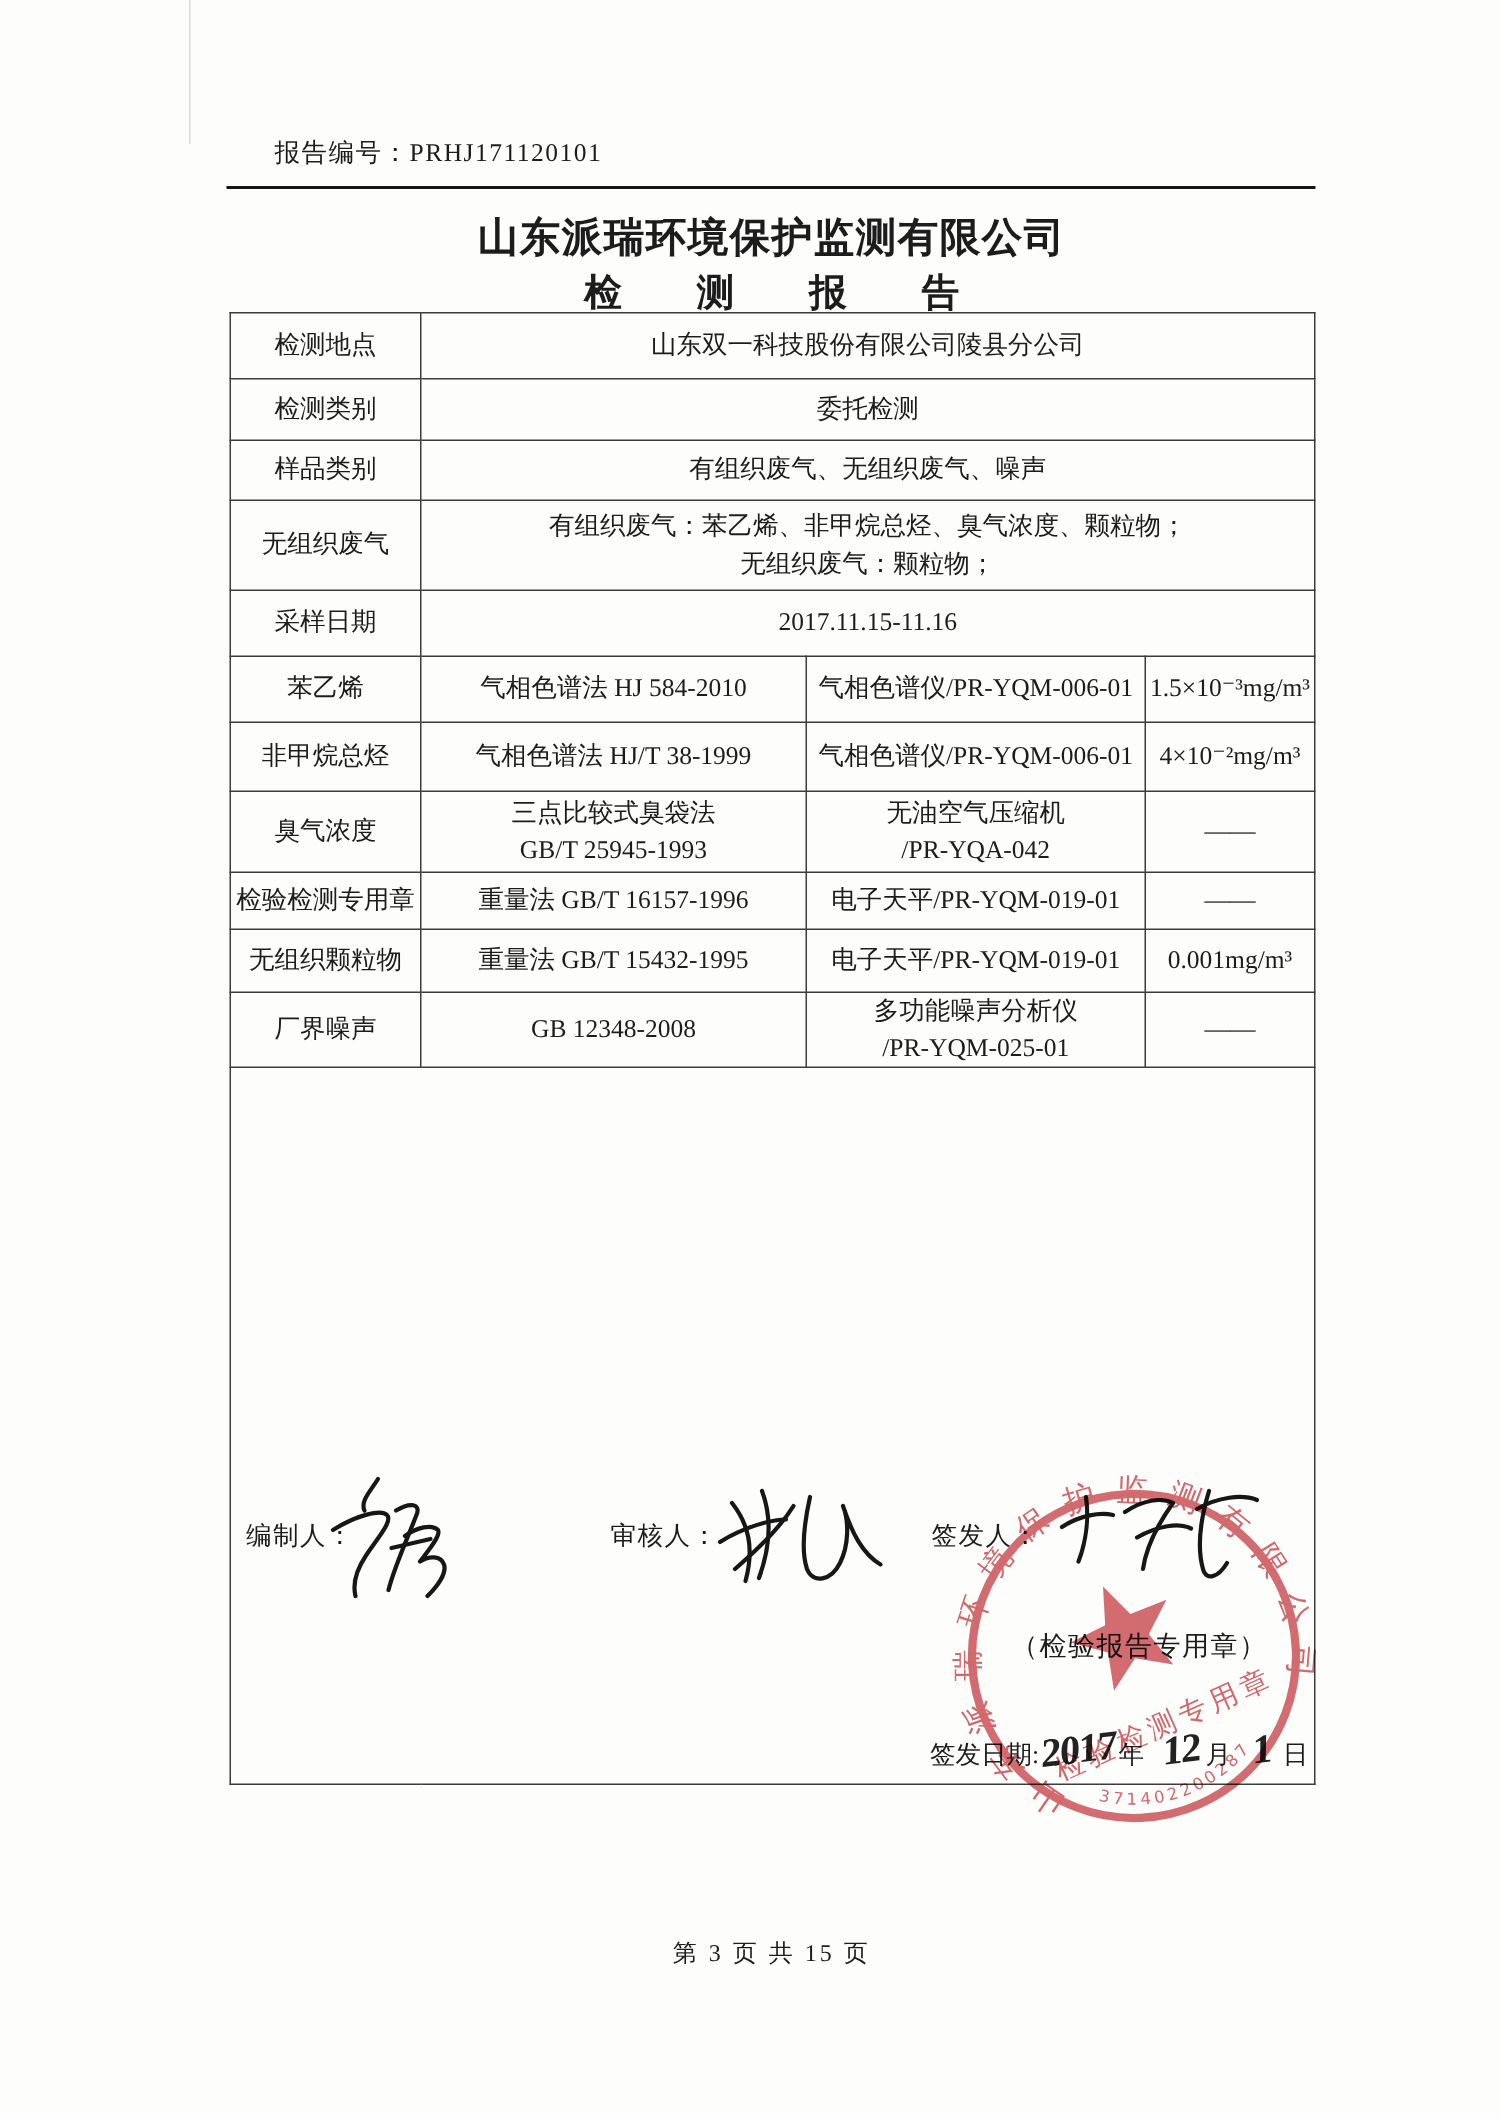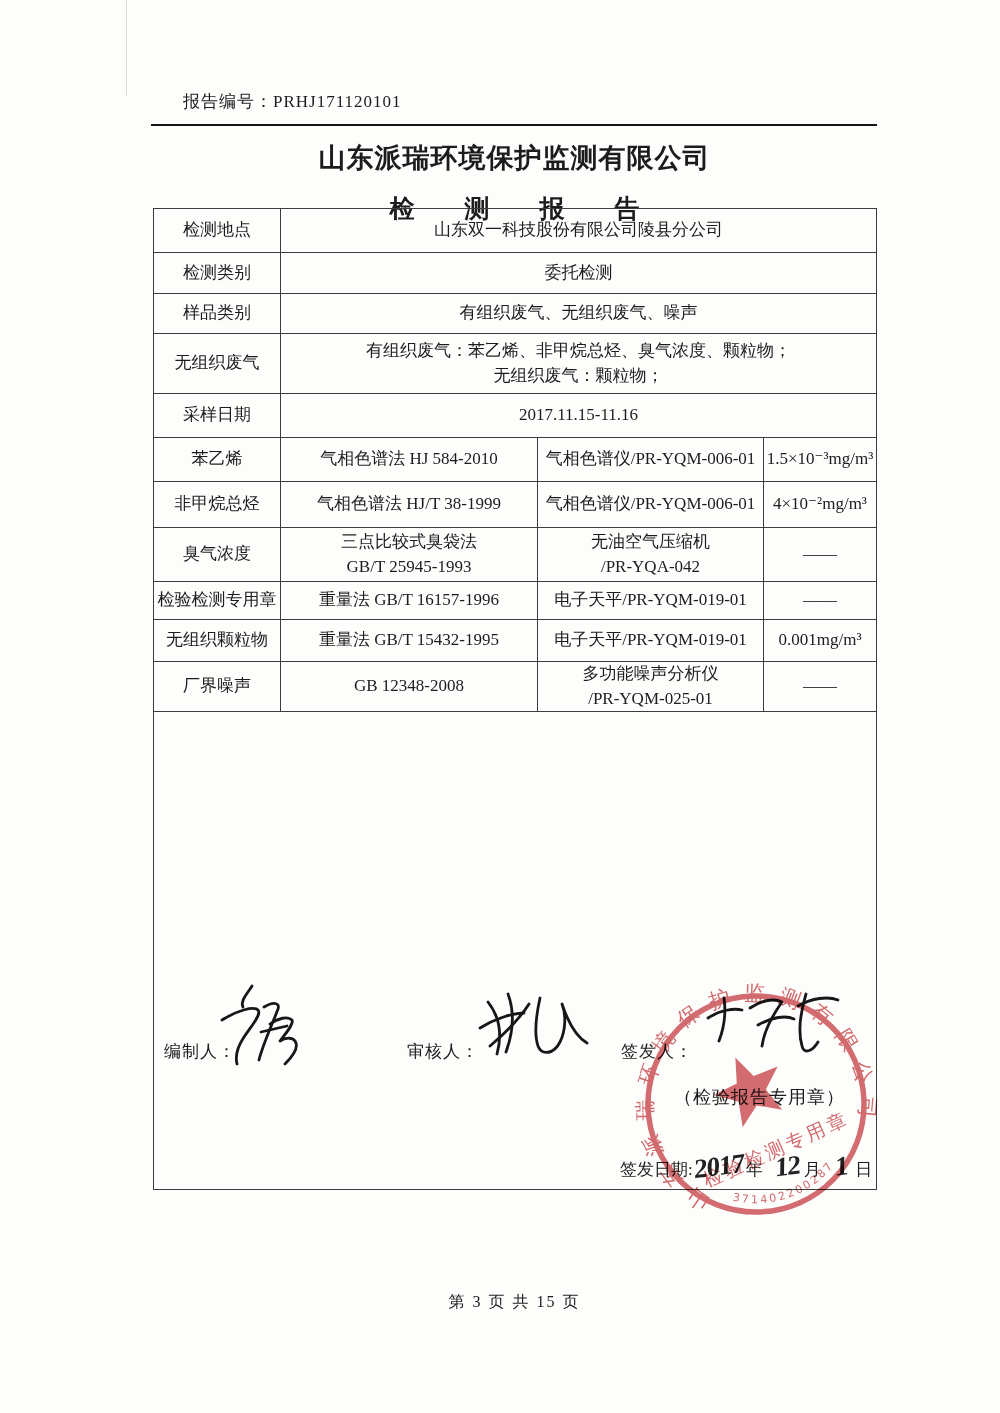--- a/index.html
+++ b/index.html
@@ -5,33 +5,33 @@
   html,body{margin:0;padding:0;background:#ffffff;}
   .page{
     position:relative;width:1000px;height:1413px;background:#fdfdfc;
     font-family:"Liberation Serif","DejaVu Serif",serif;color:#1c1c1c;overflow:hidden;
   }
   .report-no{position:absolute;left:164px;top:90px;font-size:17px;letter-spacing:1px;margin-left:19px;}
   .header-rule{position:absolute;left:151px;top:124px;width:726px;height:2px;background:#151515;}
   .company-title{position:absolute;left:153px;top:140px;width:723px;text-align:center;
     font-size:27px;font-weight:600;letter-spacing:1px;}
   .doc-title{position:absolute;left:153px;top:178px;width:723px;text-align:center;
-    font-size:25px;font-weight:600;white-space:pre;margin-top:14px;}
+    font-size:25px;font-weight:600;white-space:pre;}
   table.report{
     position:absolute;left:153px;top:208px;width:723px;border-collapse:collapse;table-layout:fixed;
   }
   table.report td{
     border:1.5px solid #3c3c3c;text-align:center;vertical-align:middle;
     font-size:17px;padding:0 2px;white-space:pre-line;line-height:1.45;
   }
   td.cell-left{text-align:left;padding-left:14px;}
   .h40{height:40px}.h44{height:44px}.h41{height:41px}.h60{height:60px}
   .h46{height:46px}.h54{height:54px}.h38{height:38px}.h42{height:42px}.h43{height:43px}
   td.sig-cell{height:477px;position:relative;vertical-align:top;padding:0;overflow:visible;}
-  .sig-label{position:absolute;font-size:17px;letter-spacing:1px;z-index:2;margin-top:28px;}
+  .sig-label{position:absolute;font-size:17px;letter-spacing:1px;z-index:2;}
   .sig-svg{position:absolute;z-index:2;}
   .ink{stroke:#171717;stroke-width:2.8;fill:none;stroke-linecap:round;stroke-linejoin:round;}
   .stamp-overlay-label{position:absolute;left:520px;top:372px;font-size:18px;letter-spacing:1px;z-index:2;}
   .issue-date-line{position:absolute;left:466px;top:410px;z-index:2;font-size:17px;}
   .issue-date-line .printed{display:inline-block;}
   .hand{display:inline-block;font-size:27px;color:#222;
     transform:rotate(-7deg) skewX(-8deg);font-weight:600;letter-spacing:-1px;z-index:2;}
   .hand-year{margin:0 2px 0 1px;}
   .hand-month{margin:0 4px 0 12px;}
   .hand-day{margin:0 8px 0 14px;}

